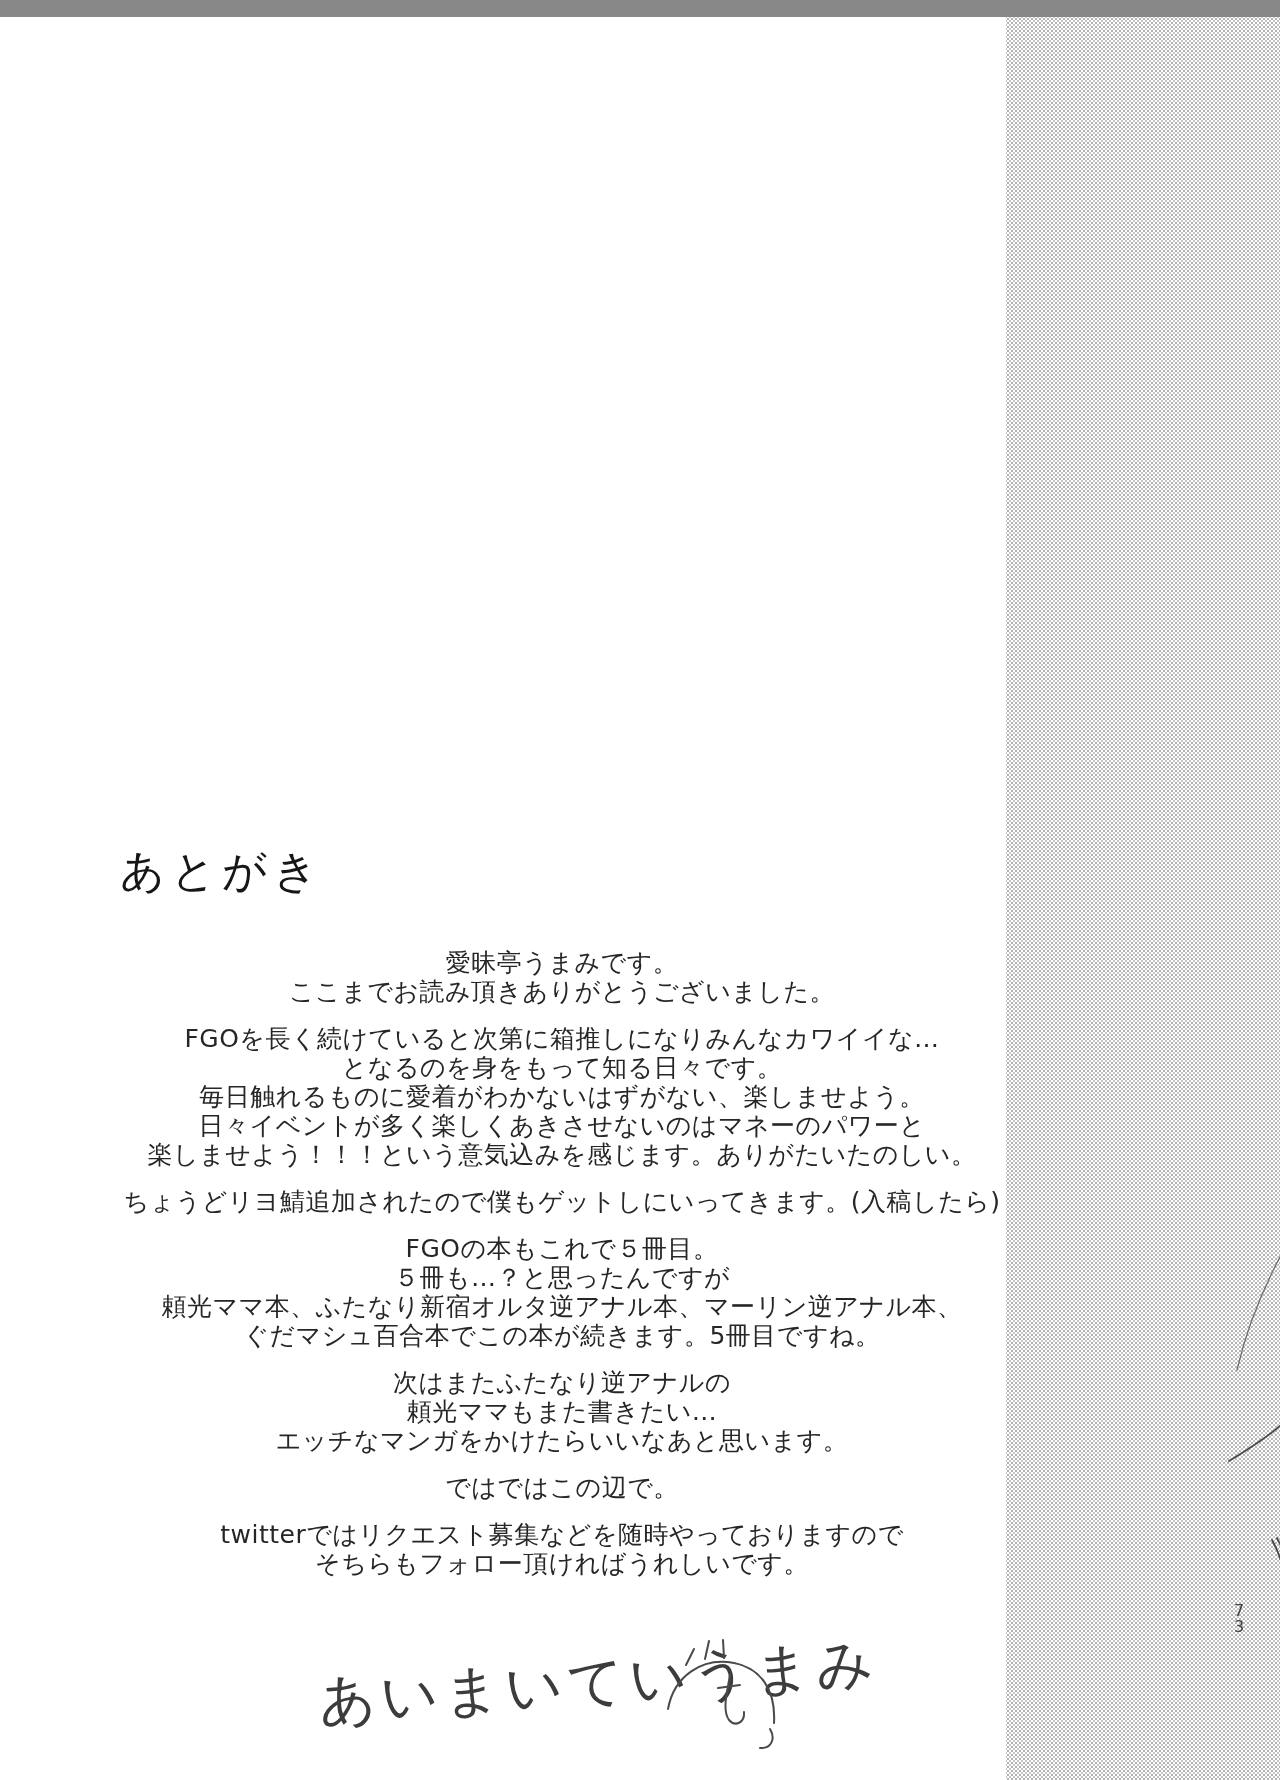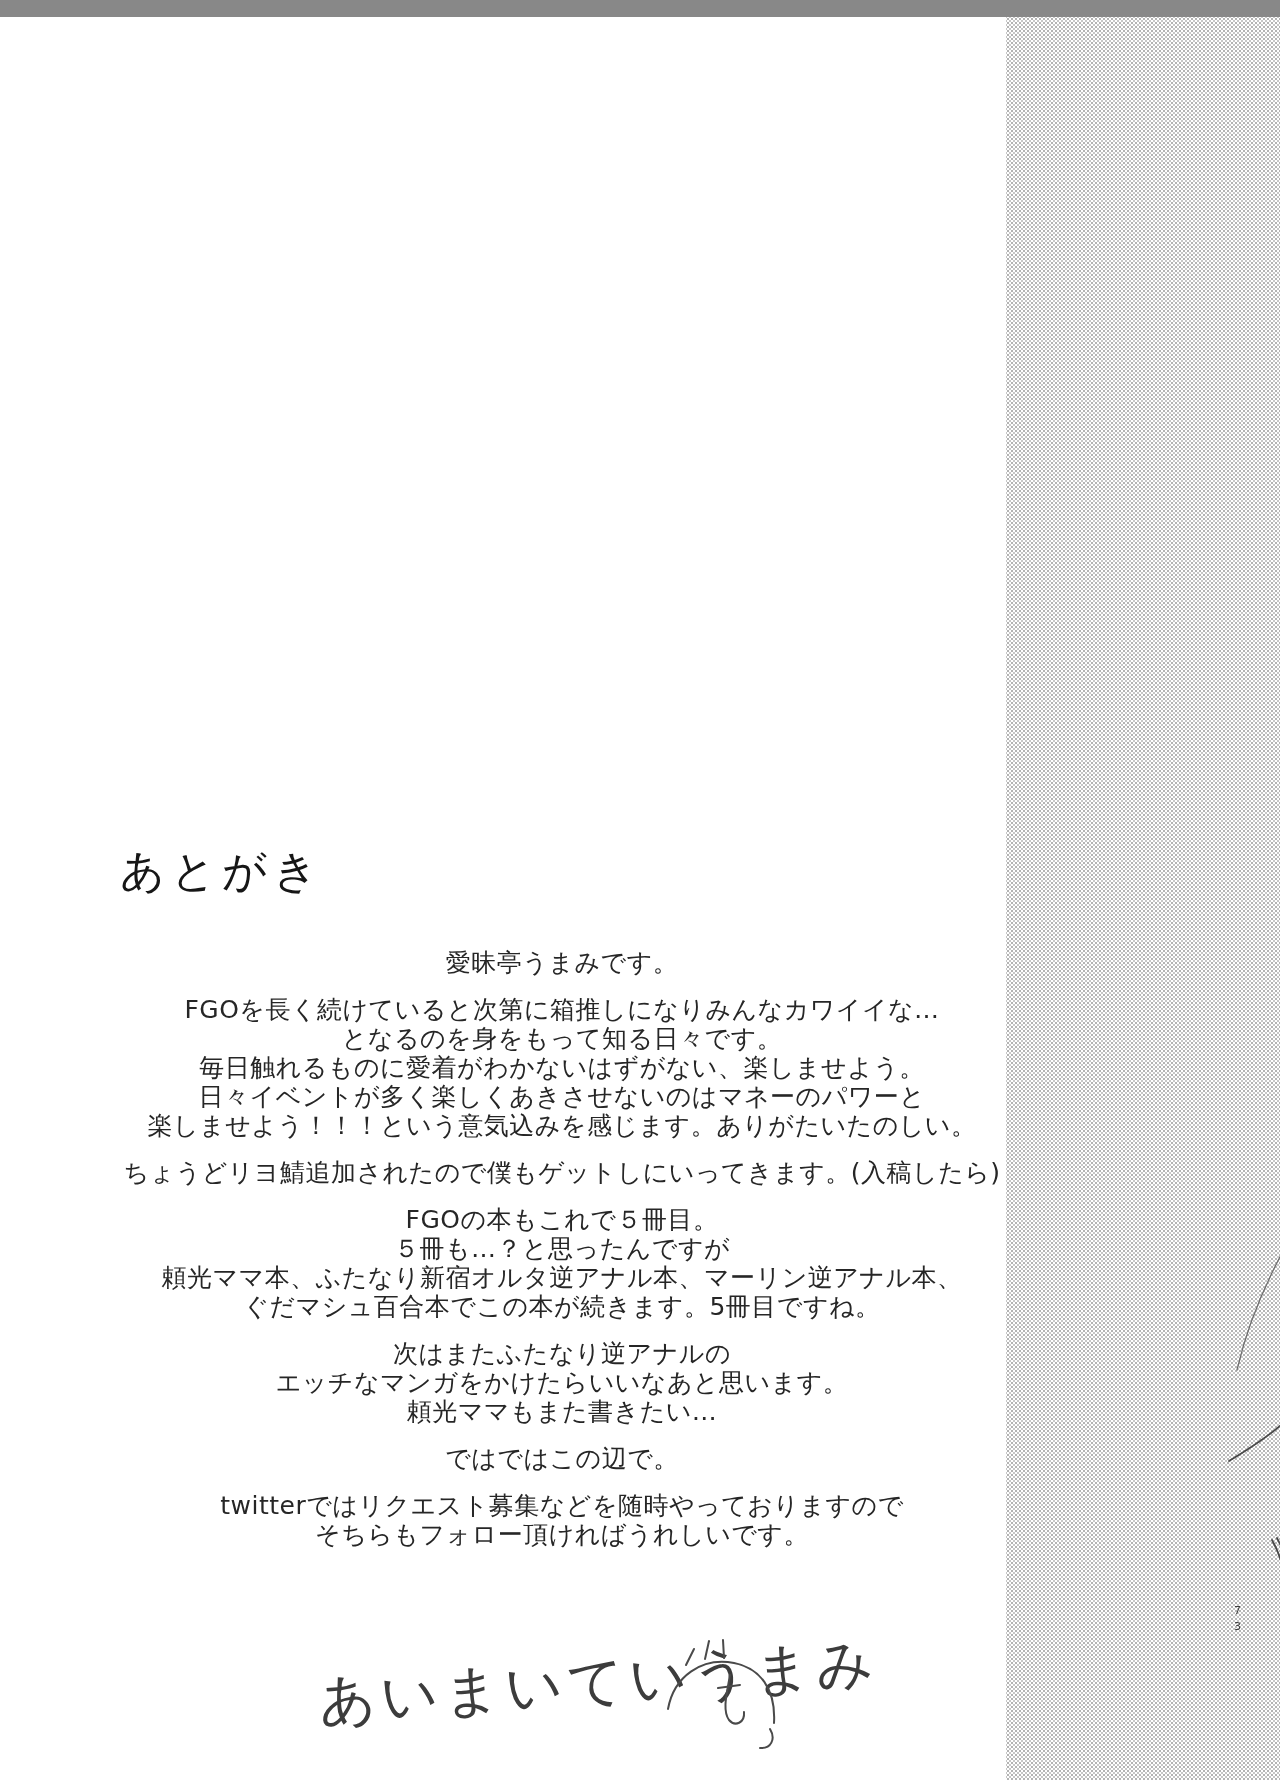--- a/index.html
+++ b/index.html
@@ -60,21 +60,21 @@
   }
   .sketch{
     position:absolute;
     left:0;top:0;width:1280px;height:1780px;
     pointer-events:none;
   }
   .page-number{
     position:absolute;
     left:1234px;top:1586px;
     width:13px;
-    font-size:11px;
+    font-size:16px;
     line-height:16px;
     color:#3f3f3f;
     word-break:break-all;
     text-align:left;
   }
 </style>
 </head>
 <body>
 
 <div class="page">
@@ -90,41 +90,42 @@
       <path d="M1272 1523 C 1276 1530, 1279 1537, 1281 1544"></path>
       <path d="M1277 1521 L 1281 1529"></path>
     </g>
   </svg>
 
   <h1 class="title">あとがき</h1>
 
   <div class="body-text">
       <div class="para">
         <div class="line">愛昧亭うまみです。</div>
+        <div class="line">ここまでお読み頂きありがとうございました。</div>
       </div>
       <div class="para">
         <div class="line">FGOを長く続けていると次第に箱推しになりみんなカワイイな…</div>
         <div class="line">となるのを身をもって知る日々です。</div>
         <div class="line">毎日触れるものに愛着がわかないはずがない、楽しませよう。</div>
         <div class="line">日々イベントが多く楽しくあきさせないのはマネーのパワーと</div>
         <div class="line">楽しませよう！！！という意気込みを感じます。ありがたいたのしい。</div>
       </div>
       <div class="para">
         <div class="line">ちょうどリヨ鯖追加されたので僕もゲットしにいってきます。(入稿したら)</div>
       </div>
       <div class="para">
         <div class="line">FGOの本もこれで５冊目。</div>
         <div class="line">５冊も…？と思ったんですが</div>
         <div class="line">頼光ママ本、ふたなり新宿オルタ逆アナル本、マーリン逆アナル本、</div>
         <div class="line">ぐだマシュ百合本でこの本が続きます。5冊目ですね。</div>
       </div>
       <div class="para">
         <div class="line">次はまたふたなり逆アナルの</div>
+        <div class="line">頼光ママもまた書きたい…</div>
         <div class="line">エッチなマンガをかけたらいいなあと思います。</div>
-        <div class="line">頼光ママもまた書きたい…</div>
       </div>
       <div class="para">
         <div class="line">ではではこの辺で。</div>
       </div>
       <div class="para">
         <div class="line">twitterではリクエスト募集などを随時やっておりますので</div>
         <div class="line">そちらもフォロー頂ければうれしいです。</div>
       </div>
     </div>
 

